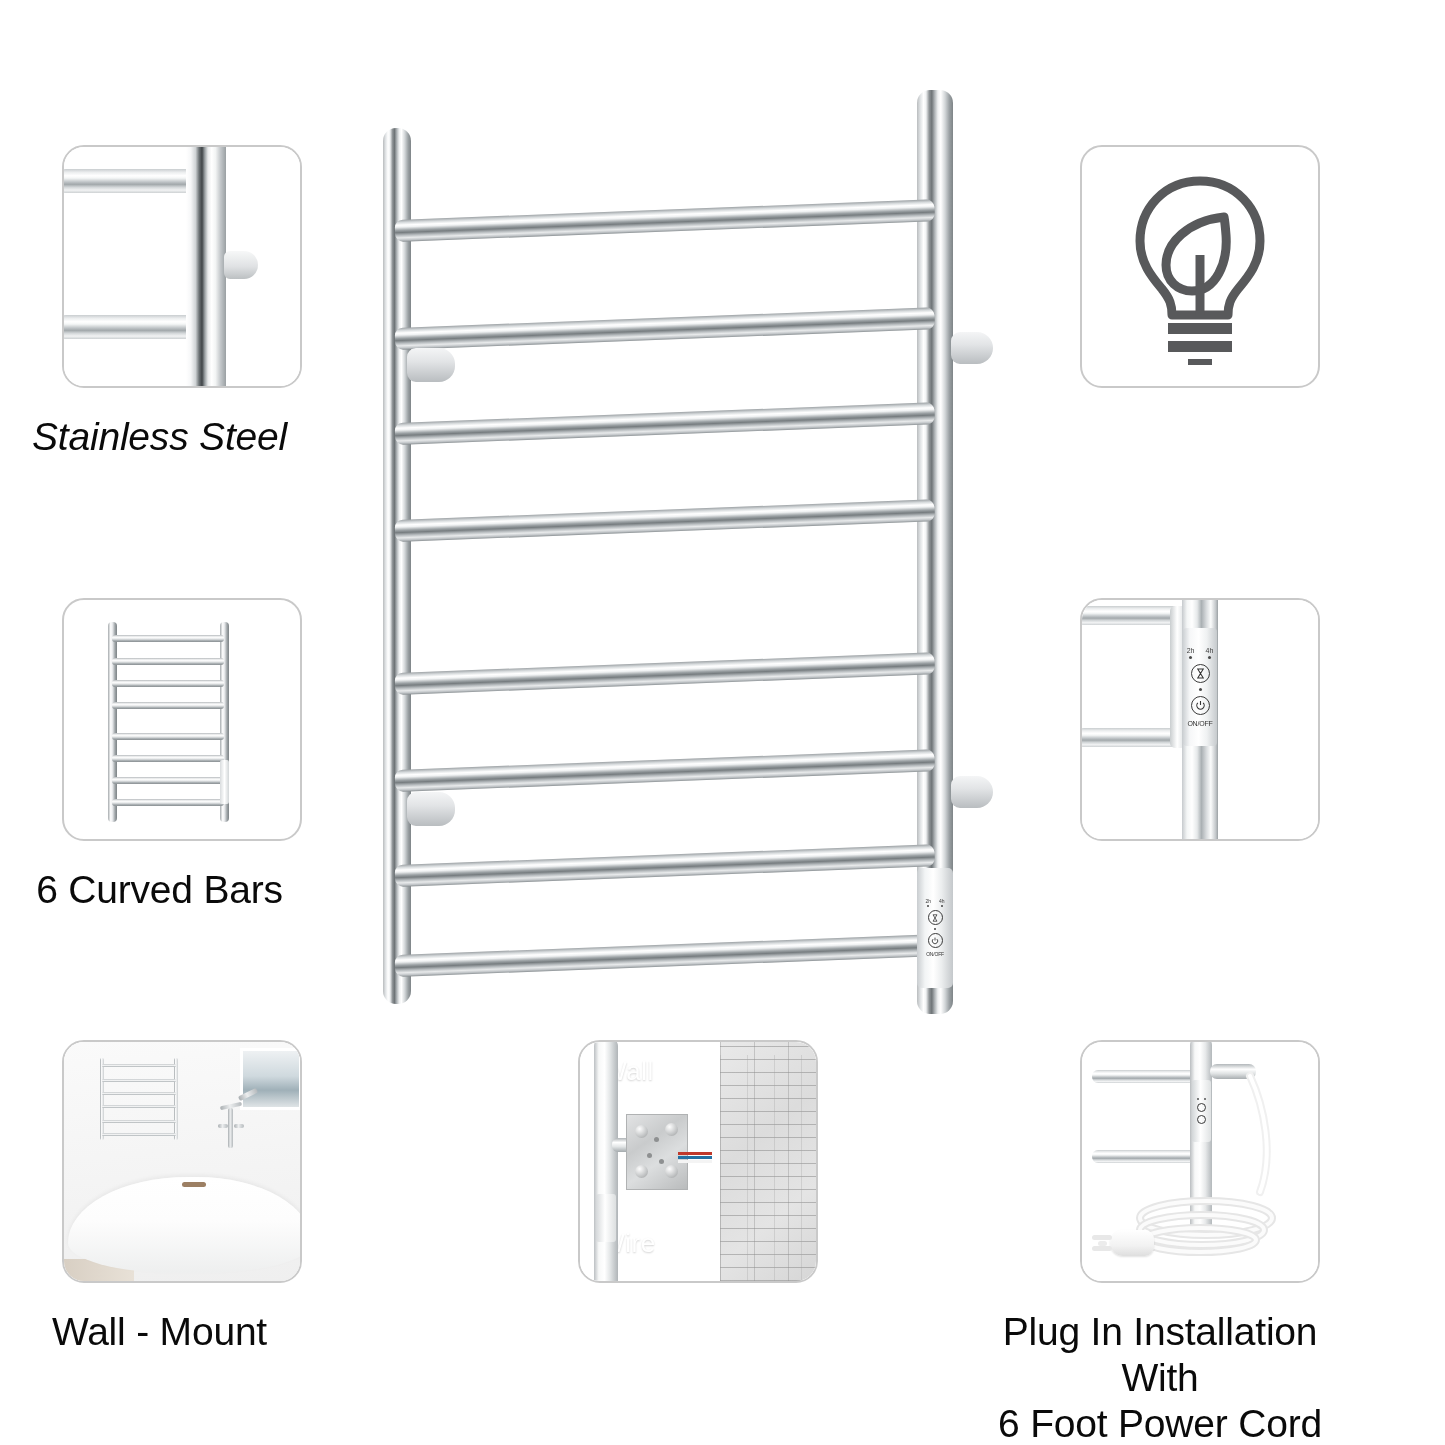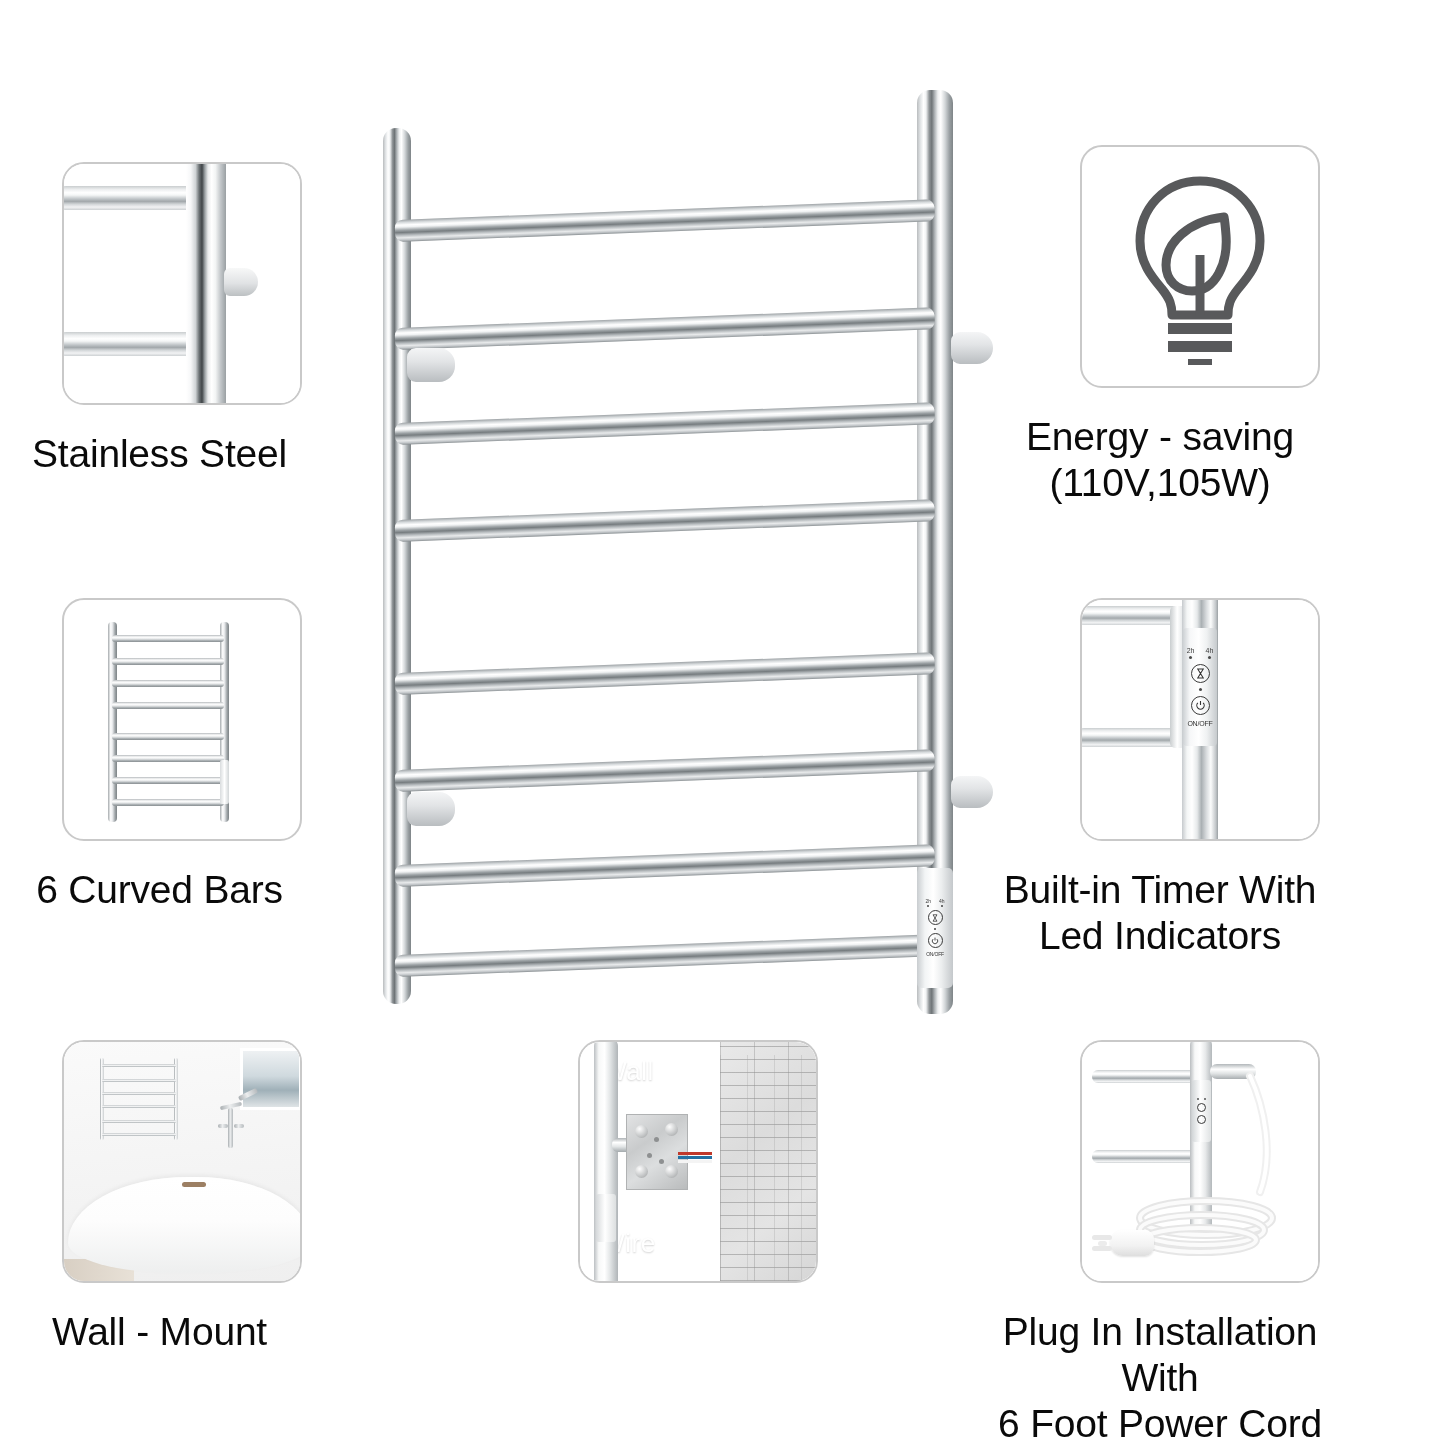--- a/index.html
+++ b/index.html
@@ -25,21 +25,21 @@
     font-size:39px;
     line-height:1.18;
     color:#0a0a0a;
     text-align:center;
     letter-spacing:-.2px;
     white-space:pre-line;
     font-weight:400;
   }
 
   
-  #cell-steel  { left:62px;  top:162px;  width:240px; }
+  #cell-steel  { left:62px;  top:145px;  width:240px;font-style:italic; }
   #cell-steel  .card { width:240px; height:243px; }
   #cell-bars   { left:62px;  top:598px;  width:240px; }
   #cell-bars   .card { width:240px; height:243px; }
   #cell-wall   { left:62px;  top:1040px; width:240px; }
   #cell-wall   .card { width:240px; height:243px; }
 
   #cell-energy { left:1080px; top:145px;  width:240px; }
   #cell-energy .card { width:240px; height:243px; }
   #cell-timer  { left:1080px; top:598px;  width:240px; }
   #cell-timer  .card { width:240px; height:243px; }
@@ -395,22 +395,20 @@
                  C 109.4 58, 108.8 52, 108 48 Z" fill="none" stroke="#58595b" stroke-width="9" stroke-linejoin="round"></path>
 
         <line x1="84" y1="146" x2="84" y2="86" stroke="#58595b" stroke-width="9" stroke-linecap="butt"></line>
 
         <rect x="52" y="154" width="64" height="11" fill="#58595b"></rect>
         <rect x="52" y="172" width="64" height="11" fill="#58595b"></rect>
         <rect x="72" y="190" width="24" height="8" fill="#58595b"></rect>
       </svg>
     </div>
   </div>
-  <div class="caption">Energy - saving
-(110V,105W)</div>
 </div>
 
 <div class="cell" id="cell-timer">
   <div class="card">
     <div class="timer-scene">
       <div class="thbar tube-h-light" style="left:-4px; top:6px; width:110px;"></div>
       <div class="thbar tube-h-light" style="left:-4px; top:128px; width:110px;"></div>
       <div style="position:absolute; left:88px; top:6px; width:16px; height:142px;
                   background:linear-gradient(90deg,#c9cdcf,#ffffff 45%,#d6dadc); border-radius:5px;"></div>
       <div class="tpost"></div>
@@ -434,22 +432,20 @@
         <div class="btn-circle" style="width:19px;height:19px;">
           <svg width="11" height="11" viewBox="0 0 10 10">
             <path d="M2.6 2.7 A3.35 3.35 0 1 0 7.4 2.7" fill="none" stroke="#333" stroke-width="1"></path>
             <line x1="5" y1="0.9" x2="5" y2="4.5" stroke="#333" stroke-width="1"></line>
           </svg>
         </div>
         <span style="font-size:7px;color:#333;letter-spacing:-.2px;">ON/OFF</span>
       </div>
     </div>
   </div>
-  <div class="caption">Built-in Timer With
-Led Indicators</div>
 </div>
 
 <div class="cell" id="cell-hardwired">
   <div class="card">
     <div class="hw">
       <div class="brick"></div>
       <div class="wall-lbl" style="top:14px;">Wall</div>
       <div class="wire-lbl" style="top:186px;">Wire</div>
       <div class="hpost"></div>
       <div class="hbar"></div>

